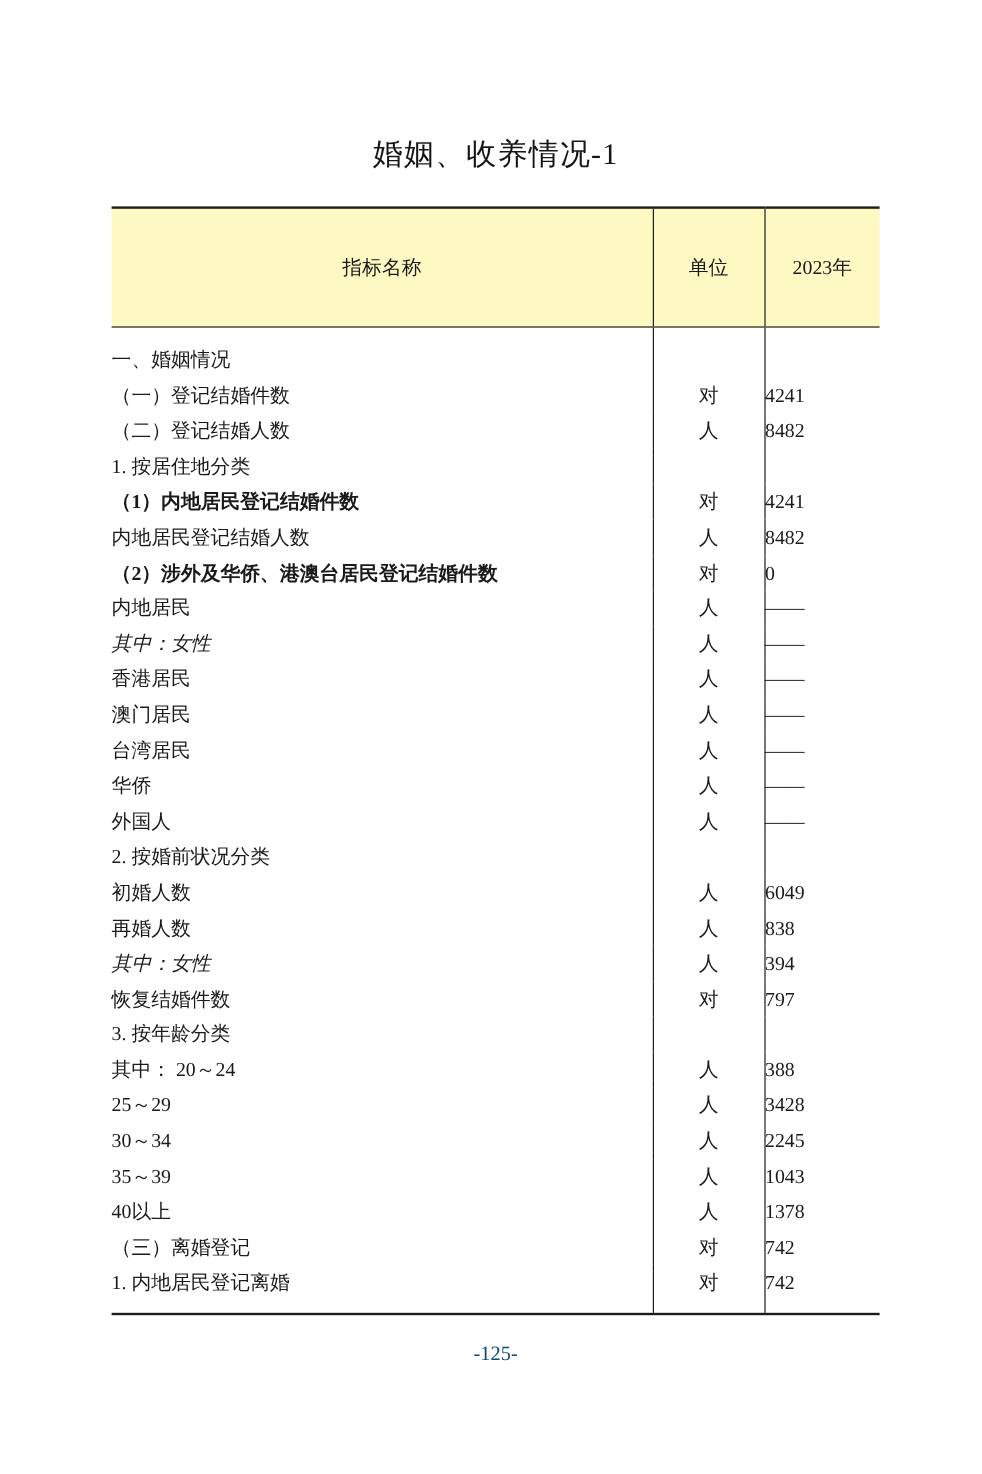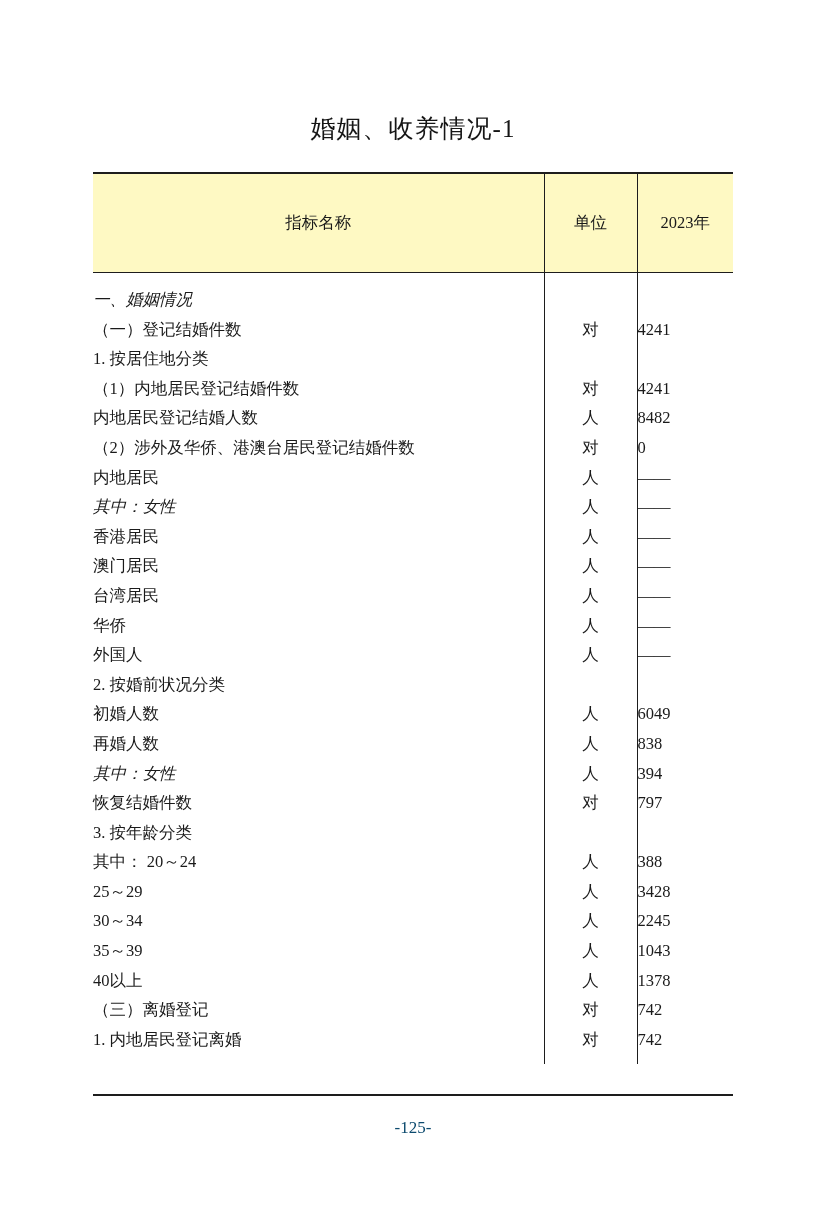--- a/index.html
+++ b/index.html
@@ -78,21 +78,21 @@
   }
 
   
   table.stat tbody td {
     height: 29.6px;
     padding: 0;
     font-size: 16.5px;
     vertical-align: middle;
     line-height: 29.6px;
   }
-  table.stat tbody tr:first-child td { padding-top: 12px; font-style: italic; }
+  table.stat tbody tr:first-child td { padding-top: 12px; }
   table.stat tbody tr:last-child  td { padding-bottom: 10px; }
 
   td.t-name  { text-align: left; white-space: nowrap; }
   td.t-unit  {
     border-left: 1.2px solid #1d1d1d;
     text-align: center;
   }
   td.t-value {
     border-left: 1.2px solid #1d1d1d;
     text-align: left;
@@ -106,21 +106,21 @@
     top: 1094px;
     width: 640px;
     height: 0;
     border-top: 2.5px solid #1d1d1d;
   }
 
   
   .lv0 { padding-left: 14px; }
   .lv1 { padding-left: 36px; }
   .lv2 { padding-left: 58px; }
-  .lv3 { padding-left: 80px; }
+  .lv3 { padding-left: 80px; font-weight: bold; }
   .lv4 { padding-left: 112px; }
   .lv5 { padding-left: 134px; font-style: italic; }
   .lv6 { padding-left: 156px; }
 
   .dash { letter-spacing: 0; }
 
   
   .page-number {
     position: absolute;
     left: 0;
@@ -157,20 +157,25 @@
             <td class="t-name lv0">一、婚姻情况</td>
             <td class="t-unit"></td>
             <td class="t-value"></td>
           </tr>
           <tr>
             <td class="t-name lv1">（一）登记结婚件数</td>
             <td class="t-unit">对</td>
             <td class="t-value">4241</td>
           </tr>
           <tr>
+            <td class="t-name lv1">（二）登记结婚人数</td>
+            <td class="t-unit">人</td>
+            <td class="t-value">8482</td>
+          </tr>
+          <tr>
             <td class="t-name lv2">1. 按居住地分类</td>
             <td class="t-unit"></td>
             <td class="t-value"></td>
           </tr>
           <tr>
             <td class="t-name lv3">（1）内地居民登记结婚件数</td>
             <td class="t-unit">对</td>
             <td class="t-value">4241</td>
           </tr>
           <tr>

